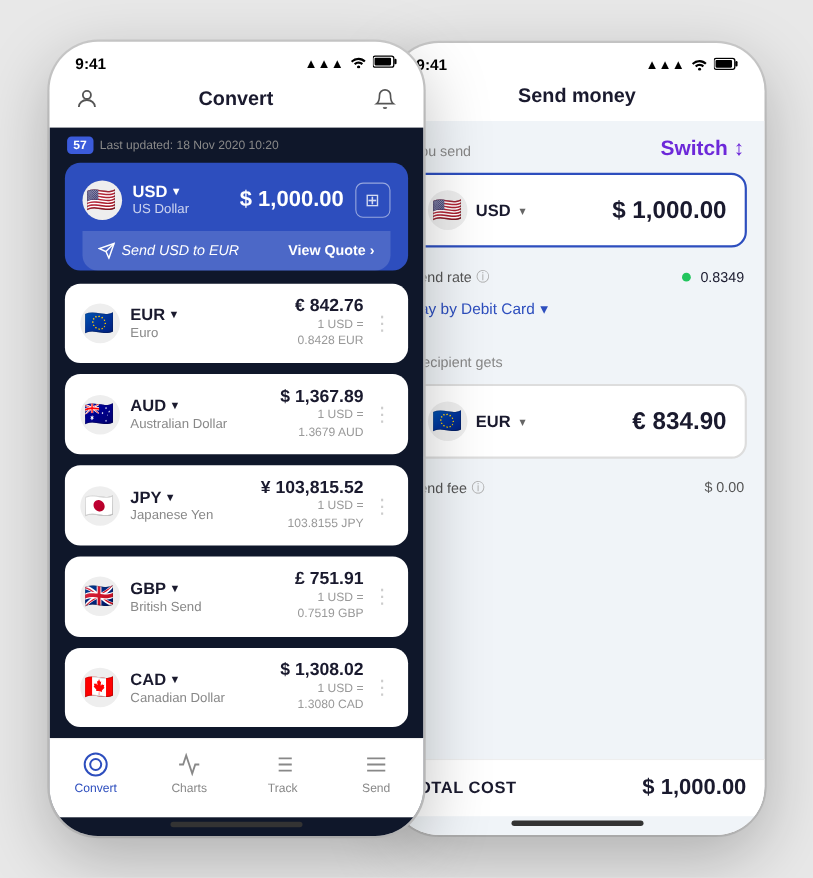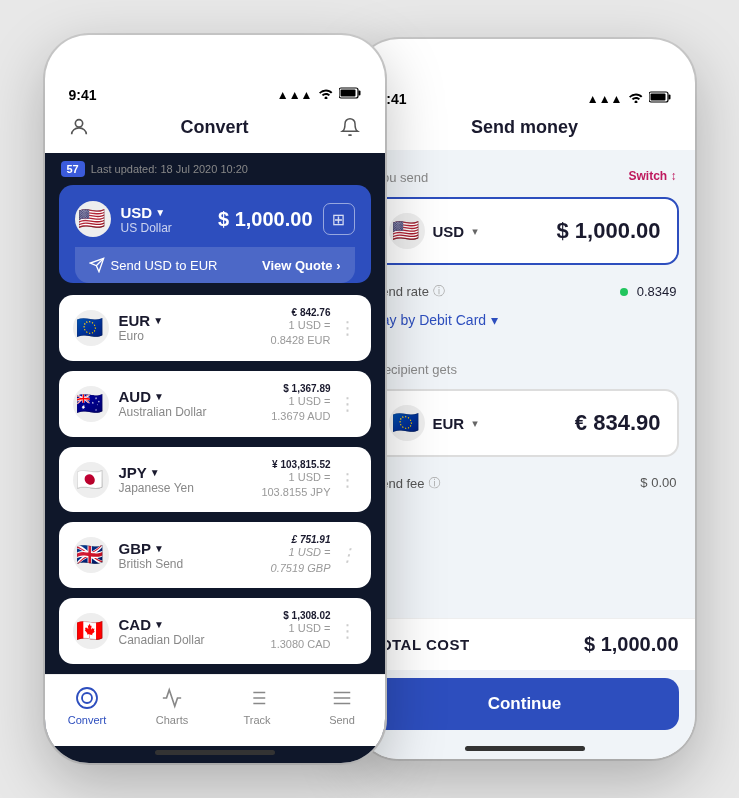--- a/index.html
+++ b/index.html
@@ -33,25 +33,24 @@
       margin-left: -30px;
       z-index: 1;
     }
     .phone-left {
       z-index: 2;
     }
     
     .status-bar {
       display: flex;
       justify-content: space-between;
-      align-items: flex-start;
+      align-items: center;
       padding: 12px 24px 6px;
       font-size: 13px;
       font-weight: 600;
-      margin-top: 40px;
     }
     .status-time { font-weight: 700; font-size: 14px; }
     .status-icons { display: flex; gap: 5px; align-items: center; font-size: 12px; }
     
     .app-header {
       display: flex;
       justify-content: space-between;
       align-items: center;
       padding: 4px 20px 12px;
     }
@@ -153,39 +152,40 @@
       display: flex;
       align-items: center;
       justify-content: space-between;
     }
     .send-bar-left {
       display: flex;
       align-items: center;
       gap: 6px;
       color: white;
       font-size: 13px;
+      font-style: italic;
     }
     .send-bar-right {
       color: white;
       font-size: 13px;
       font-weight: 600;
       text-align: center;
     }
     
     .currency-card {
       background: white;
       border-radius: 14px;
       padding: 12px 14px;
       margin-bottom: 10px;
       display: flex;
       align-items: center;
       justify-content: space-between;
     }
     .rate-info { text-align: right; }
-    .rate-main { font-size: 10px; font-weight: 700; color: #1a1a2e; }
+    .rate-main { font-size: 16px; font-weight: 700; color: #1a1a2e; }
     .rate-sub { font-size: 11px; color: #999; line-height: 1.4; }
     .dots-icon { color: #ccc; font-size: 18px; margin-left: 8px; }
     
     .bottom-nav {
       display: flex;
       justify-content: space-around;
       align-items: center;
       padding: 10px 0 20px;
       background: white;
       border-top: 1px solid #eee;
@@ -230,22 +230,22 @@
     
     .send-screen { flex: 1; display: flex; flex-direction: column; background: #f0f4f8; }
     .send-content { flex: 1; padding: 0 16px; }
     .section-label {
       font-size: 13px;
       color: #888;
       padding: 10px 2px 6px;
       font-weight: 500;
     }
     .switch-btn {
-      font-size: 12px;
-      color: #be185d;
+      font-size: 19px;
+      color: #6d28d9;
       font-weight: 600;
       display: flex;
       align-items: center;
       gap: 3px;
     }
     .section-header {
       display: flex;
       justify-content: space-between;
       align-items: center;
       padding: 10px 2px 6px;
@@ -365,21 +365,21 @@
             <path d="M13.73 21a2 2 0 01-3.46 0"></path>
           </svg>
       </div>
     </div>
 
     <div class="convert-screen">
       <div class="convert-content">
 
         <div class="last-updated">
           <span class="badge">57</span>
-          <span>Last updated: 18 Jul 2020 10:20</span>
+          <span>Last updated: 18 Nov 2020 10:20</span>
         </div>
 
         <div class="base-currency-card">
           <div class="currency-row">
             <div class="currency-left">
               <div class="flag-circle">🇺🇸</div>
               <div class="currency-code-name">
                 <span class="currency-code">
                   <span>USD</span>
                   <span style="font-size:10px;">▼</span>
@@ -458,21 +458,21 @@
           </div>
 
           <div class="currency-card">
             <div class="currency-left">
               <div class="flag-circle">🇬🇧</div>
               <div class="currency-code-name">
                 <span class="currency-code dark">GBP <span style="font-size:10px;">▼</span></span>
                 <span class="currency-name dark">British Send</span>
               </div>
             </div>
-            <div style="display:flex;align-items:center;font-style:italic;">
+            <div style="display:flex;align-items:center;">
               <div class="rate-info">
                 <div class="rate-main">£ 751.91</div>
                 <div class="rate-sub">1 USD =<br>0.7519 GBP</div>
               </div>
               <span class="dots-icon">⋮</span>
             </div>
           </div>
 
           <div class="currency-card">
             <div class="currency-left">
@@ -624,18 +624,17 @@
           </span>
           <span>$ 0.00</span>
         </div>
       </div>
 
       <div class="total-cost-bar">
         <span class="total-label">TOTAL COST</span>
         <span class="total-amount">$ 1,000.00</span>
       </div>
 
-      <button class="continue-btn">Continue</button>
 
       <div class="home-indicator"></div>
     </div>
   </div>
 </div>
 
 </body></html>

